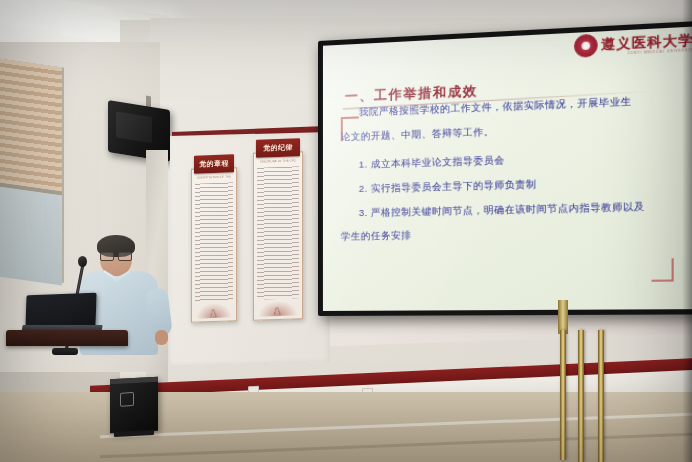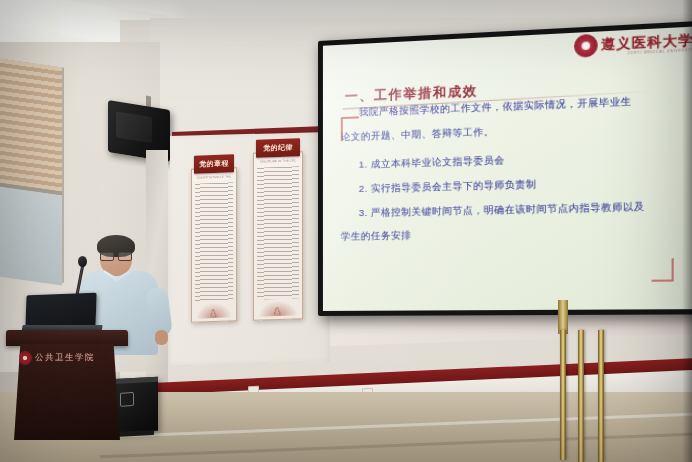--- a/index.html
+++ b/index.html
@@ -539,23 +539,17 @@
   <div class="mic"></div>
   <div class="mic-head"></div>
   <div class="mic-base"></div>
 
   <div class="podium">
     <div class="laptop">
       <div class="laptop-lid"></div>
       <div class="laptop-base"></div>
     </div>
     <div class="podium-top"></div>
-    <div class="podium-face">
-      <div class="podium-sign">
-        <span class="sign-emblem"></span>
-        <span class="sign-text">公共卫生学院</span>
-      </div>
-    </div>
   </div>
 
   <div class="dark-corner"></div>
   <div class="vignette"></div>
 </div>
 
 </body></html>

